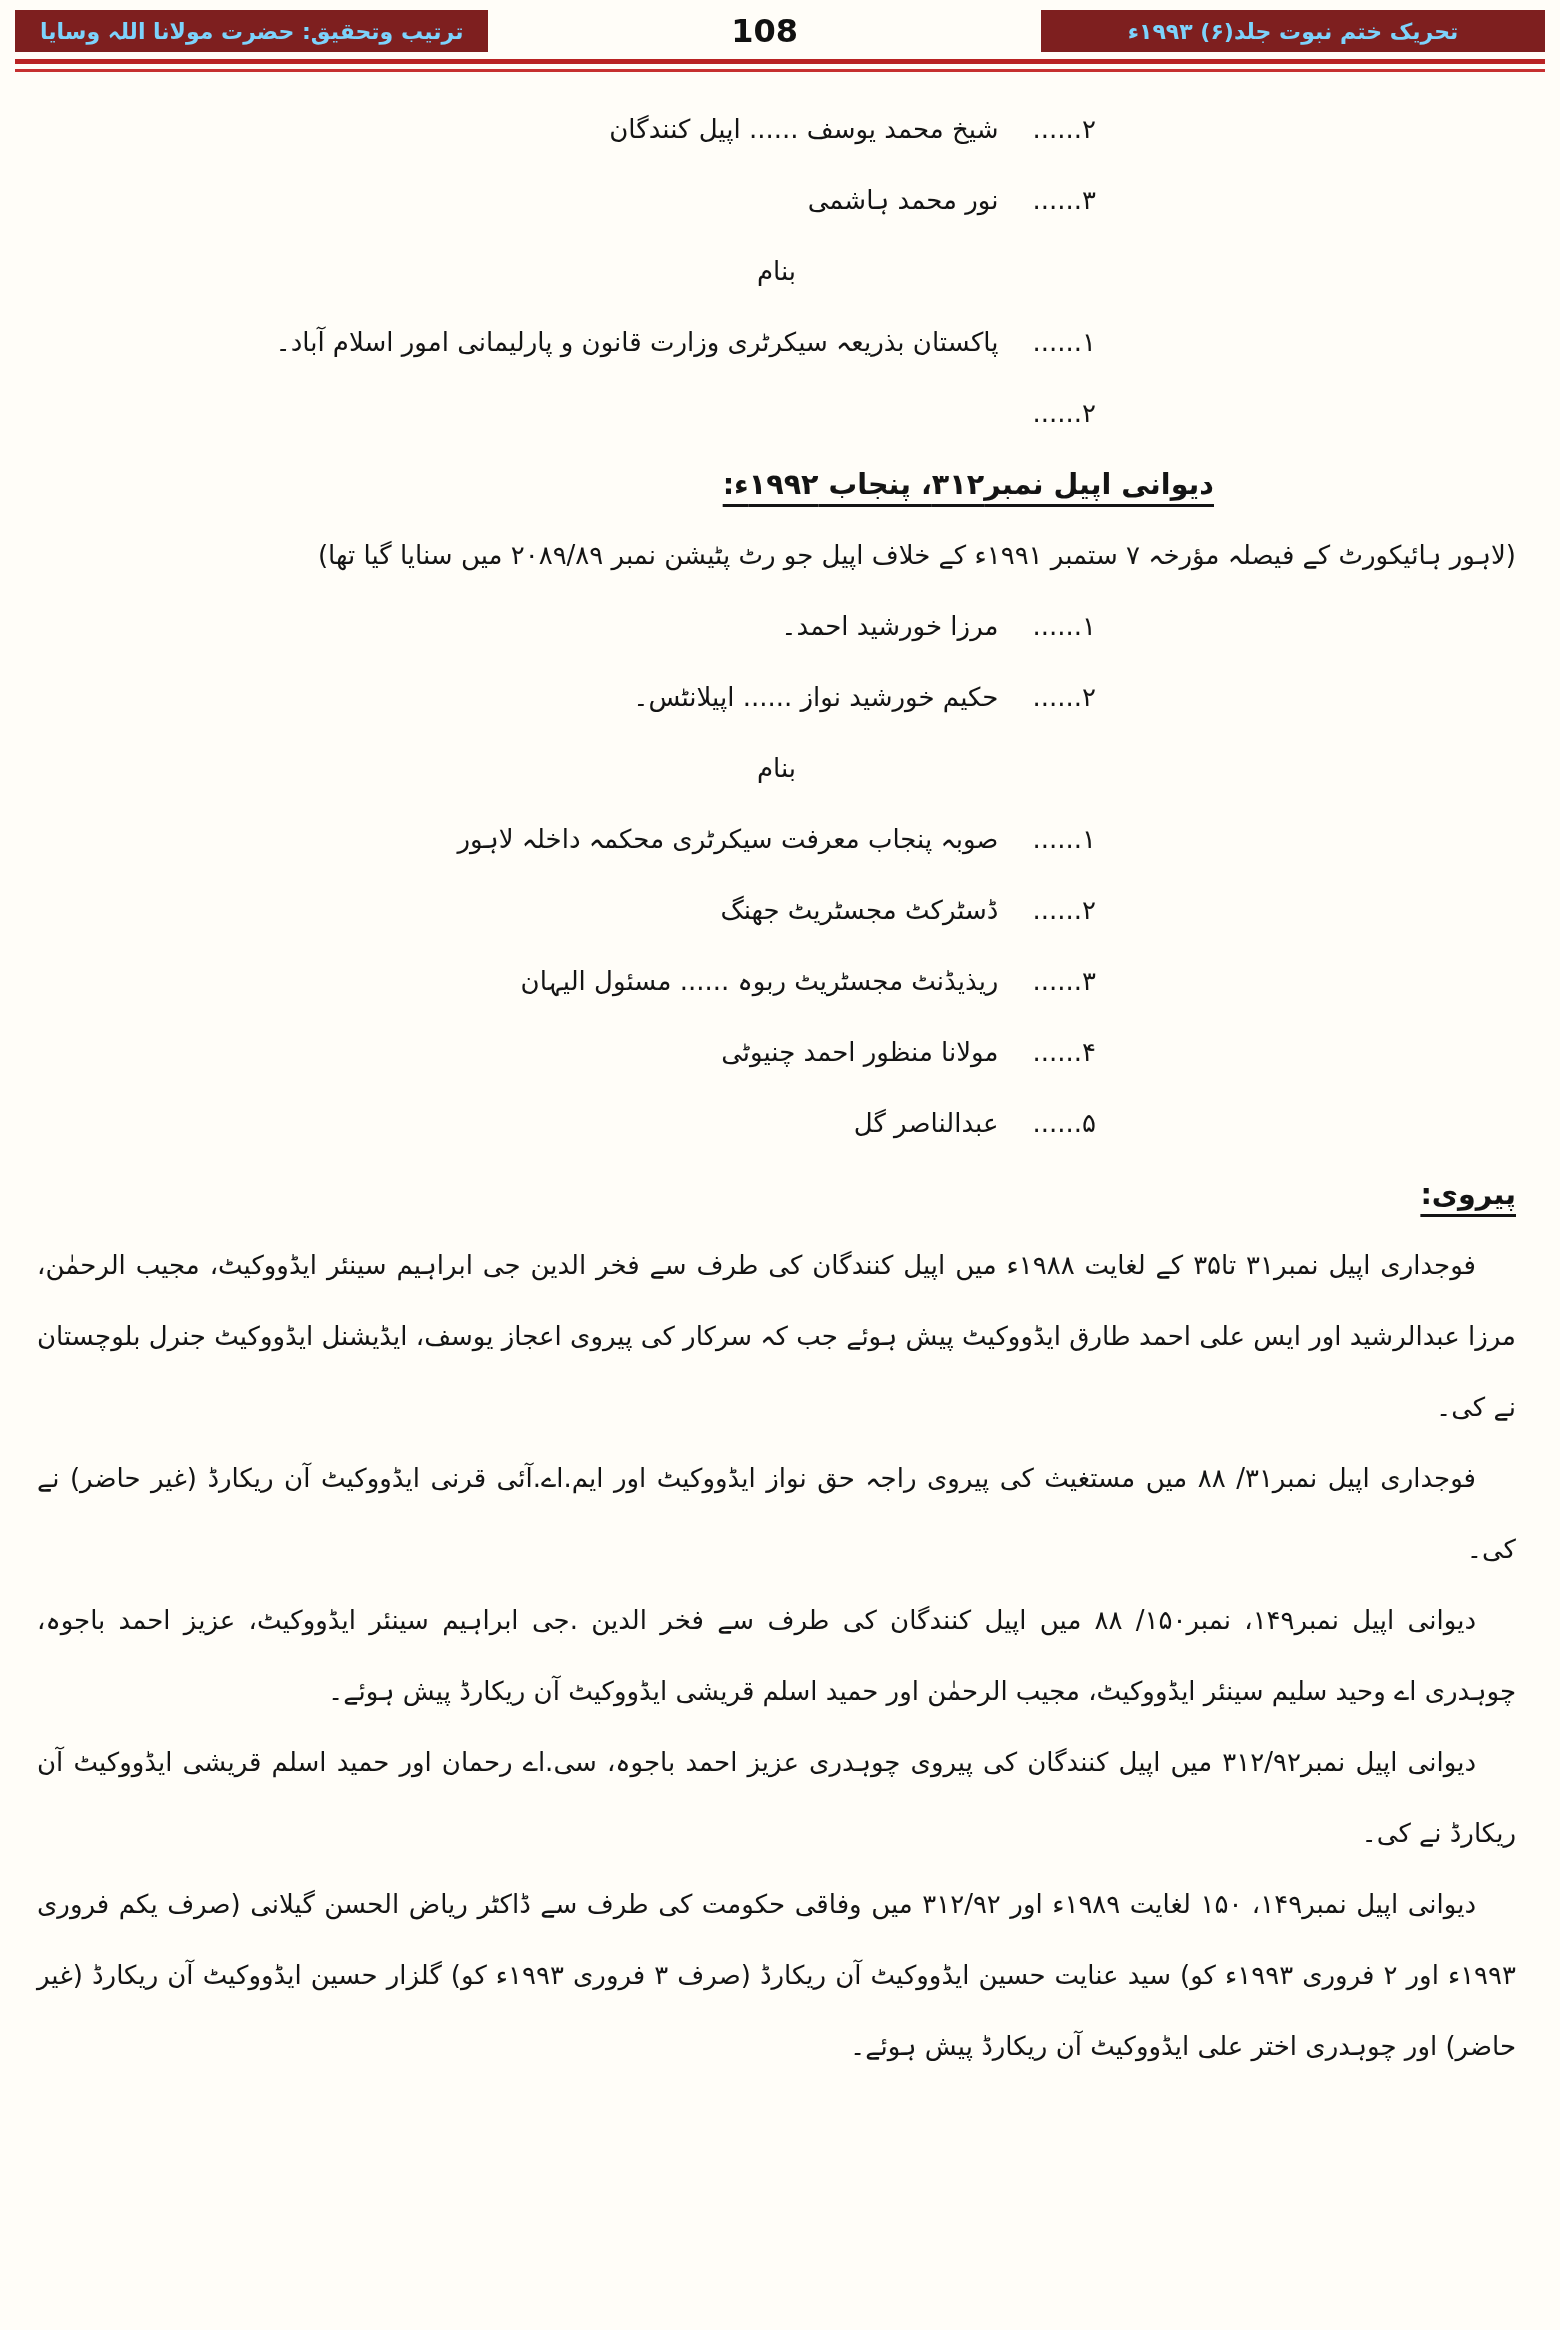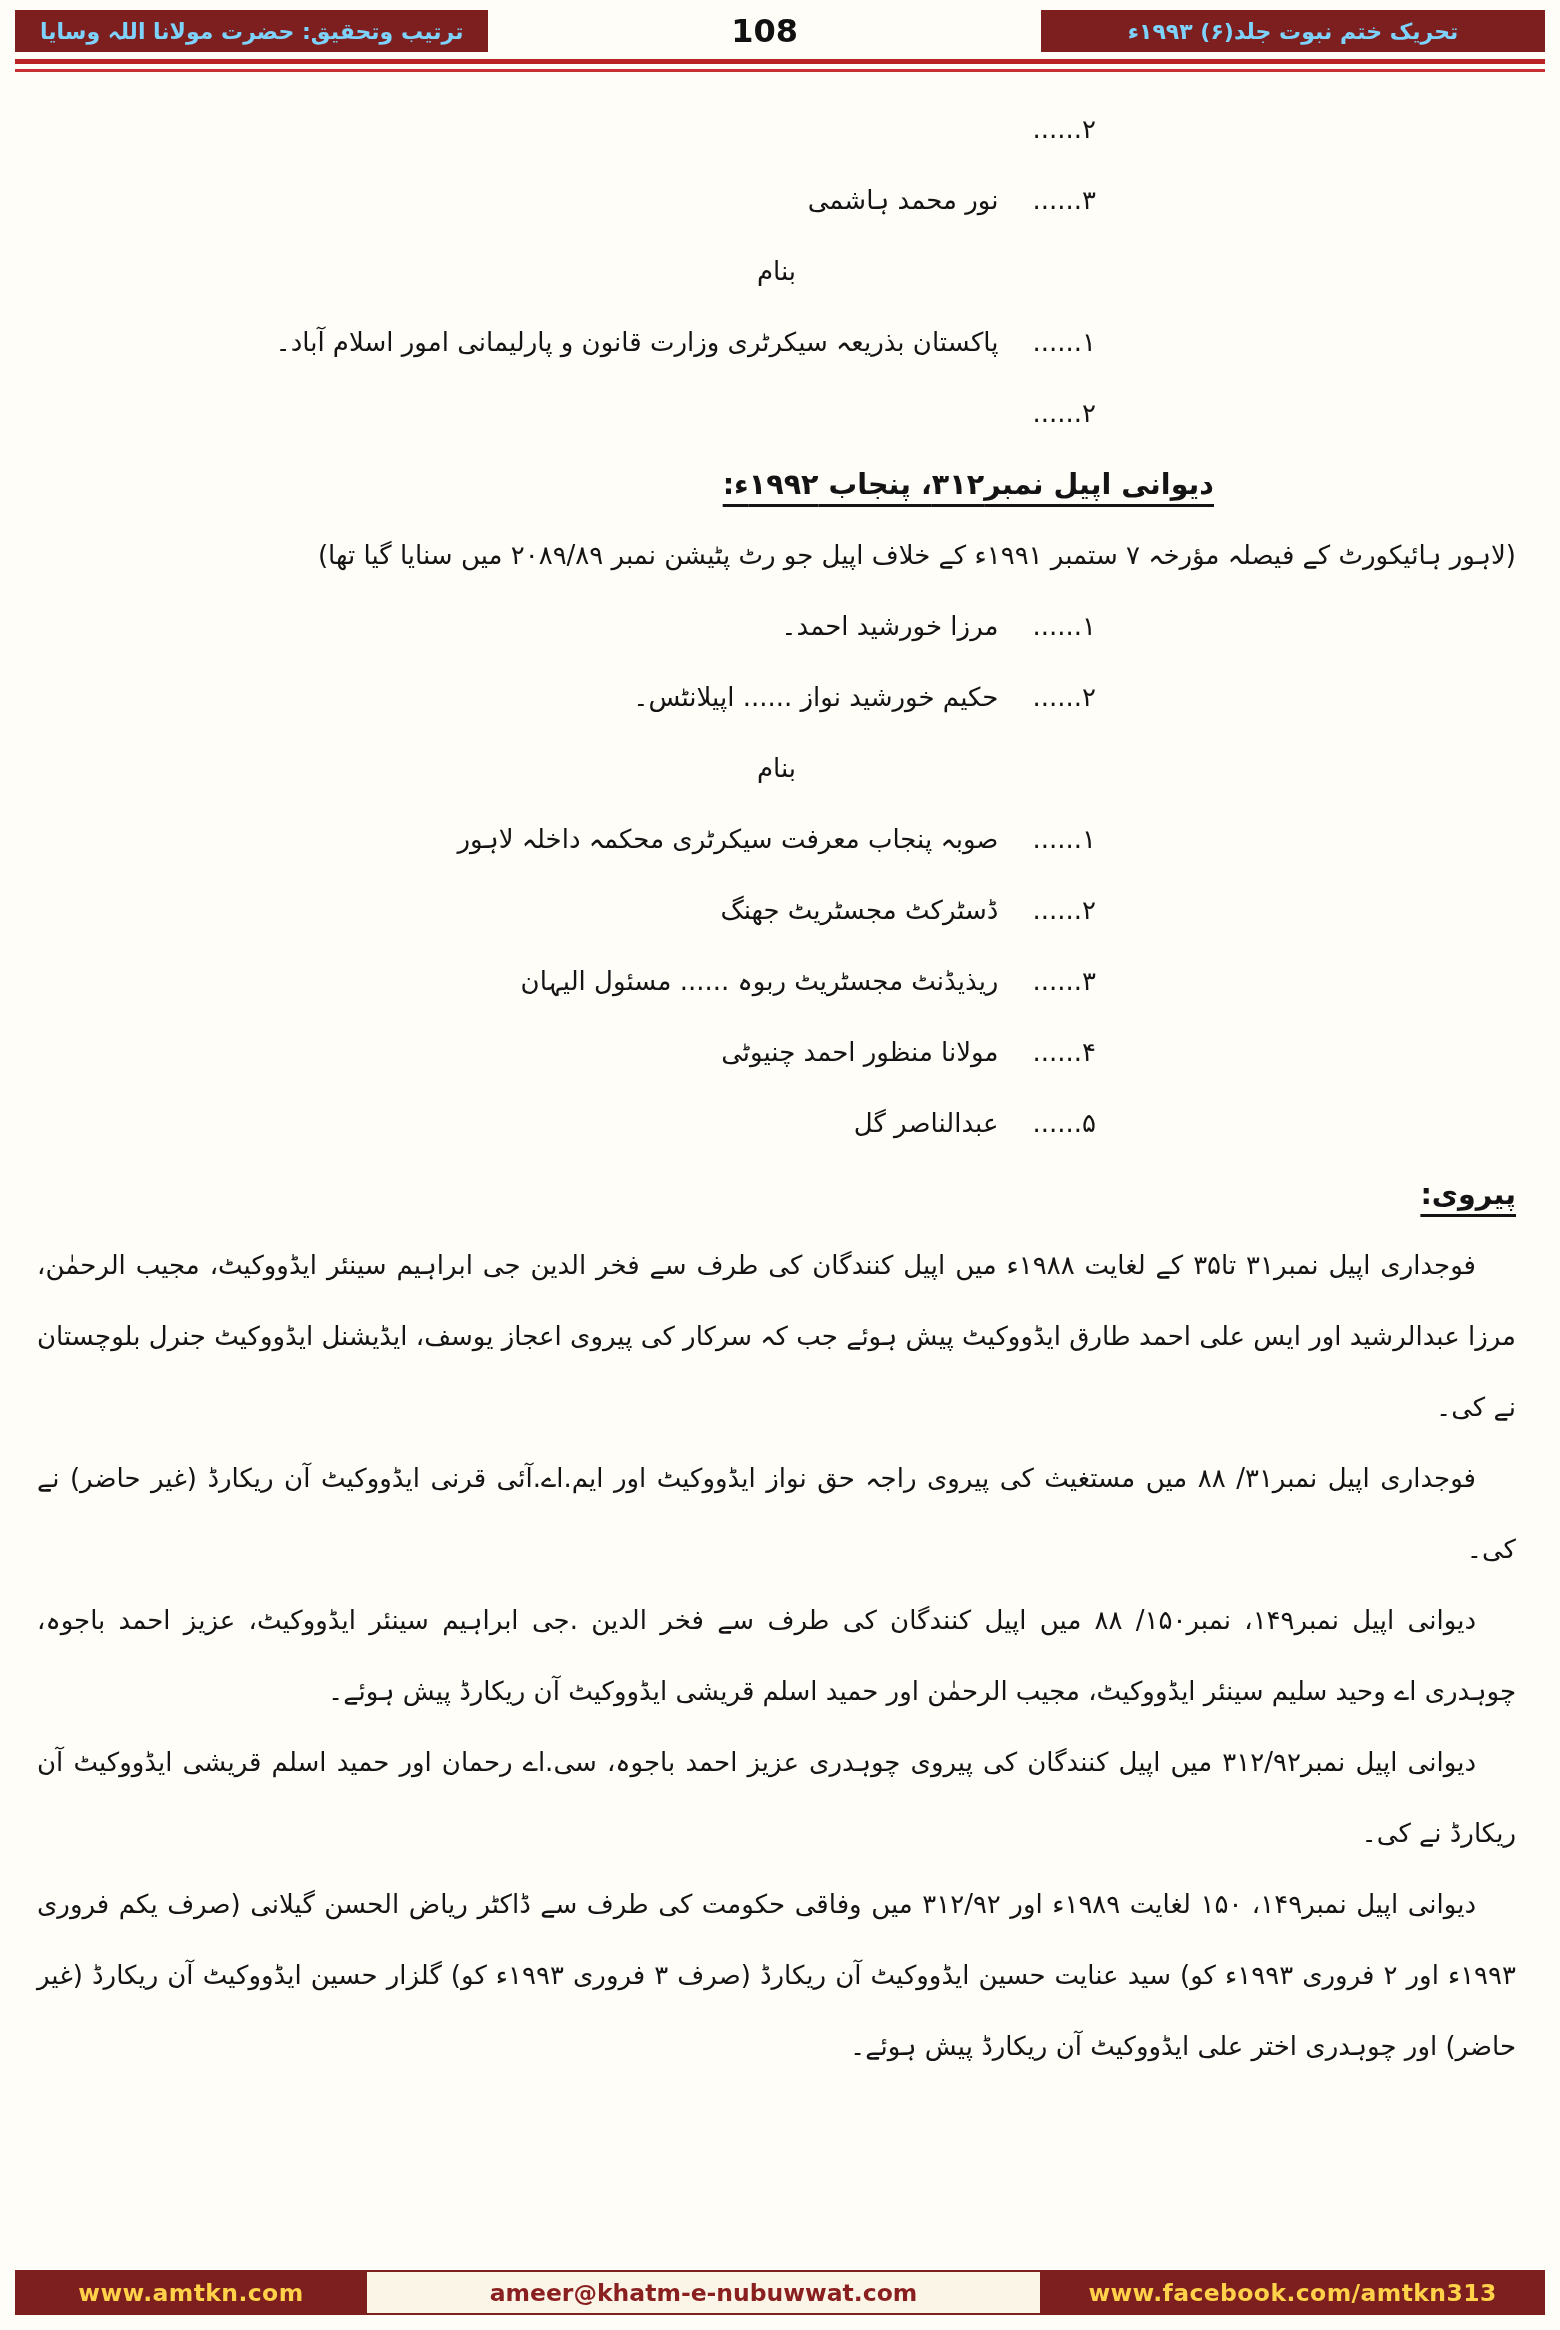--- a/index.html
+++ b/index.html
@@ -120,20 +120,21 @@
 
   <div class="double-rule">
     <div class="r1"></div>
     <div class="r2"></div>
   </div>
 
   <main class="main">
 
     <div class="num-row">
       <span class="num">۲......</span>
+      <span class="txt">شیخ محمد یوسف ...... اپیل کنندگان</span>
     </div>
     <div class="num-row">
       <span class="num">۳......</span>
       <span class="txt">نور محمد ہاشمی</span>
     </div>
 
     <div class="banam">بنام</div>
 
     <div class="num-row">
       <span class="num">۱......</span>
@@ -182,20 +183,15 @@
     <div class="heading">پیروی:</div>
 
     <div class="para">فوجداری اپیل نمبر۳۱ تا۳۵ کے لغایت ۱۹۸۸ء میں اپیل کنندگان کی طرف سے فخر الدین جی ابراہیم سینئر ایڈووکیٹ، مجیب الرحمٰن، مرزا عبدالرشید اور ایس علی احمد طارق ایڈووکیٹ پیش ہوئے جب کہ سرکار کی پیروی اعجاز یوسف، ایڈیشنل ایڈووکیٹ جنرل بلوچستان نے کی۔</div>
     <div class="para">فوجداری اپیل نمبر۳۱/ ۸۸ میں مستغیث کی پیروی راجہ حق نواز ایڈووکیٹ اور ایم.اے.آئی قرنی ایڈووکیٹ آن ریکارڈ (غیر حاضر) نے کی۔</div>
     <div class="para">دیوانی اپیل نمبر۱۴۹، نمبر۱۵۰/ ۸۸ میں اپیل کنندگان کی طرف سے فخر الدین .جی ابراہیم سینئر ایڈووکیٹ، عزیز احمد باجوہ، چوہدری اے وحید سلیم سینئر ایڈووکیٹ، مجیب الرحمٰن اور حمید اسلم قریشی ایڈووکیٹ آن ریکارڈ پیش ہوئے۔</div>
     <div class="para">دیوانی اپیل نمبر۳۱۲/۹۲ میں اپیل کنندگان کی پیروی چوہدری عزیز احمد باجوہ، سی.اے رحمان اور حمید اسلم قریشی ایڈووکیٹ آن ریکارڈ نے کی۔</div>
     <div class="para">دیوانی اپیل نمبر۱۴۹، ۱۵۰ لغایت ۱۹۸۹ء اور ۳۱۲/۹۲ میں وفاقی حکومت کی طرف سے ڈاکٹر ریاض الحسن گیلانی (صرف یکم فروری ۱۹۹۳ء اور ۲ فروری ۱۹۹۳ء کو) سید عنایت حسین ایڈووکیٹ آن ریکارڈ (صرف ۳ فروری ۱۹۹۳ء کو) گلزار حسین ایڈووکیٹ آن ریکارڈ (غیر حاضر) اور چوہدری اختر علی ایڈووکیٹ آن ریکارڈ پیش ہوئے۔</div>
 
   </main>
 
-  <footer class="ftr">
-    <div class="ftr-bar site">www.amtkn.com</div>
-    <div class="ftr-mid">ameer@khatm-e-nubuwwat.com</div>
-    <div class="ftr-bar fb">www.facebook.com/amtkn313</div>
-  </footer>
 
 </div>
 
 
 </body></html>

